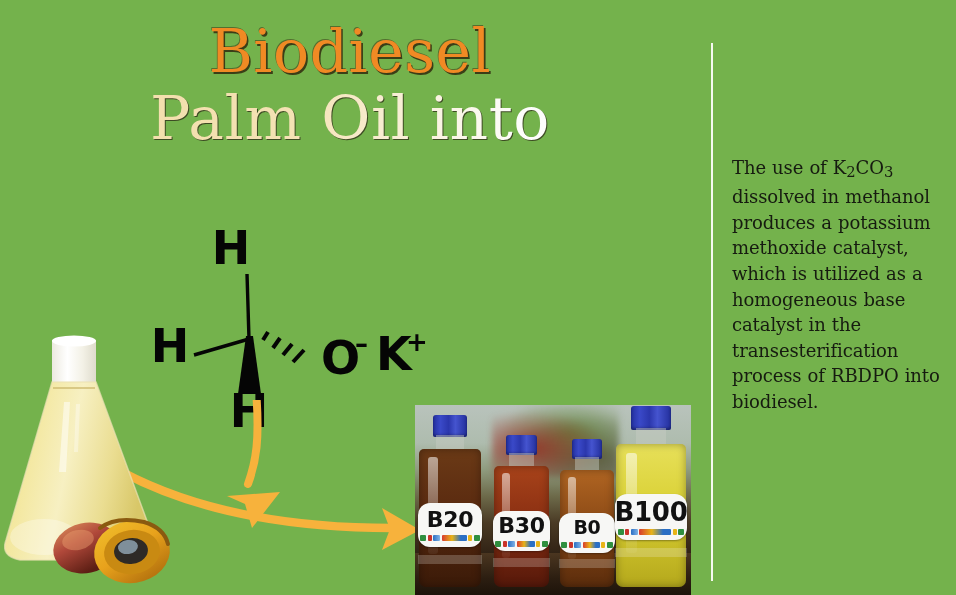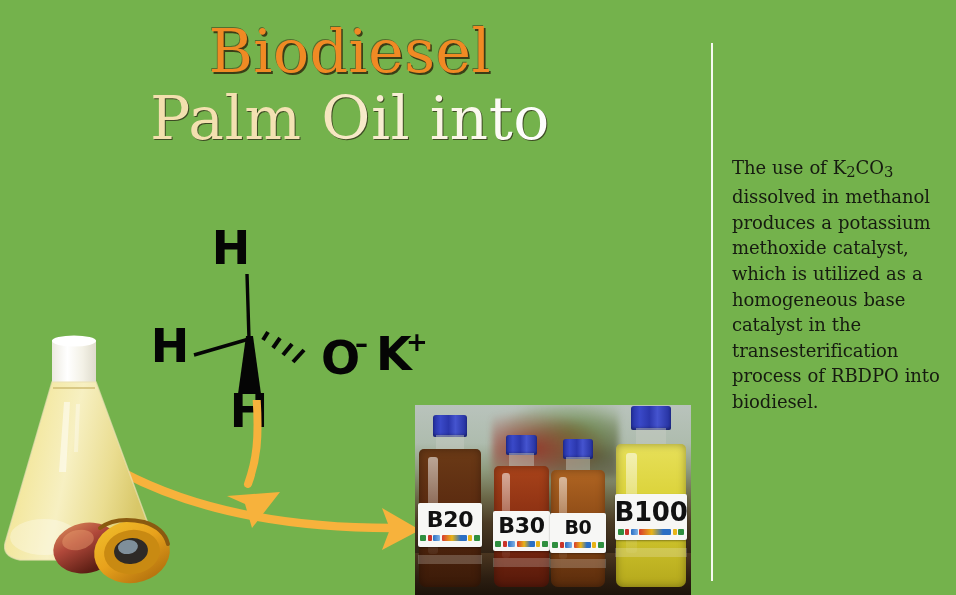--- a/index.html
+++ b/index.html
@@ -191,21 +191,21 @@
     width: 56%;
     border-radius: 3px 3px 2px 2px;
     background: linear-gradient(90deg, #2330a0 0%, #3a49c8 22%, #2b37ad 46%, #4554cf 66%, #232f9c 100%);
     box-shadow: inset 0 -2px 3px rgba(0,0,0,0.35);
   }
   .btl-label {
     position: absolute;
     left: -2%;
     width: 104%;
     background: #f7f7f5;
-    border-radius: 2px;
+    border-radius: 12px;
     box-shadow: 0 1px 2px rgba(0,0,0,0.35);
     display: flex;
     flex-direction: column;
     justify-content: center;
     align-items: center;
     overflow: hidden;
   }
   .btl-label-text {
     font-family: "DejaVu Sans", sans-serif;
     font-weight: 700;
@@ -384,21 +384,21 @@
             <span class="lg lg-r"></span>
             <span class="lg lg-w"></span>
           <span class="lg lg-p"></span>
             <span class="lg lg-y"></span>
             <span class="lg lg-g"></span>
         </div>
       </div>
       <div class="btl-base-strip" style="top:123px;"></div>
     </div>
 
-    <div class="bottle" style="left:136px; width:54px; height:148px;text-decoration:underline;">
+    <div class="bottle" style="left:145px; width:54px; height:148px;text-decoration:underline;">
       <div class="btl-cap" style="top:0; height:20px;"></div>
       <div class="btl-neck" style="top:18px; height:15px;"></div>
       <div class="btl-body" style="top:31px; height:117px; background:linear-gradient(180deg,#b06522 0%,#8c4a16 45%,#5a2c0c 100%);">
         <div class="btl-shine"></div>
       </div>
       <div class="btl-label" style="top:74px; height:40px;">
         <span class="btl-label-text" style="font-size:19px;">B0</span>
         <div class="btl-logo-strip">
           <span class="lg lg-g"></span>
             <span class="lg lg-r"></span>

